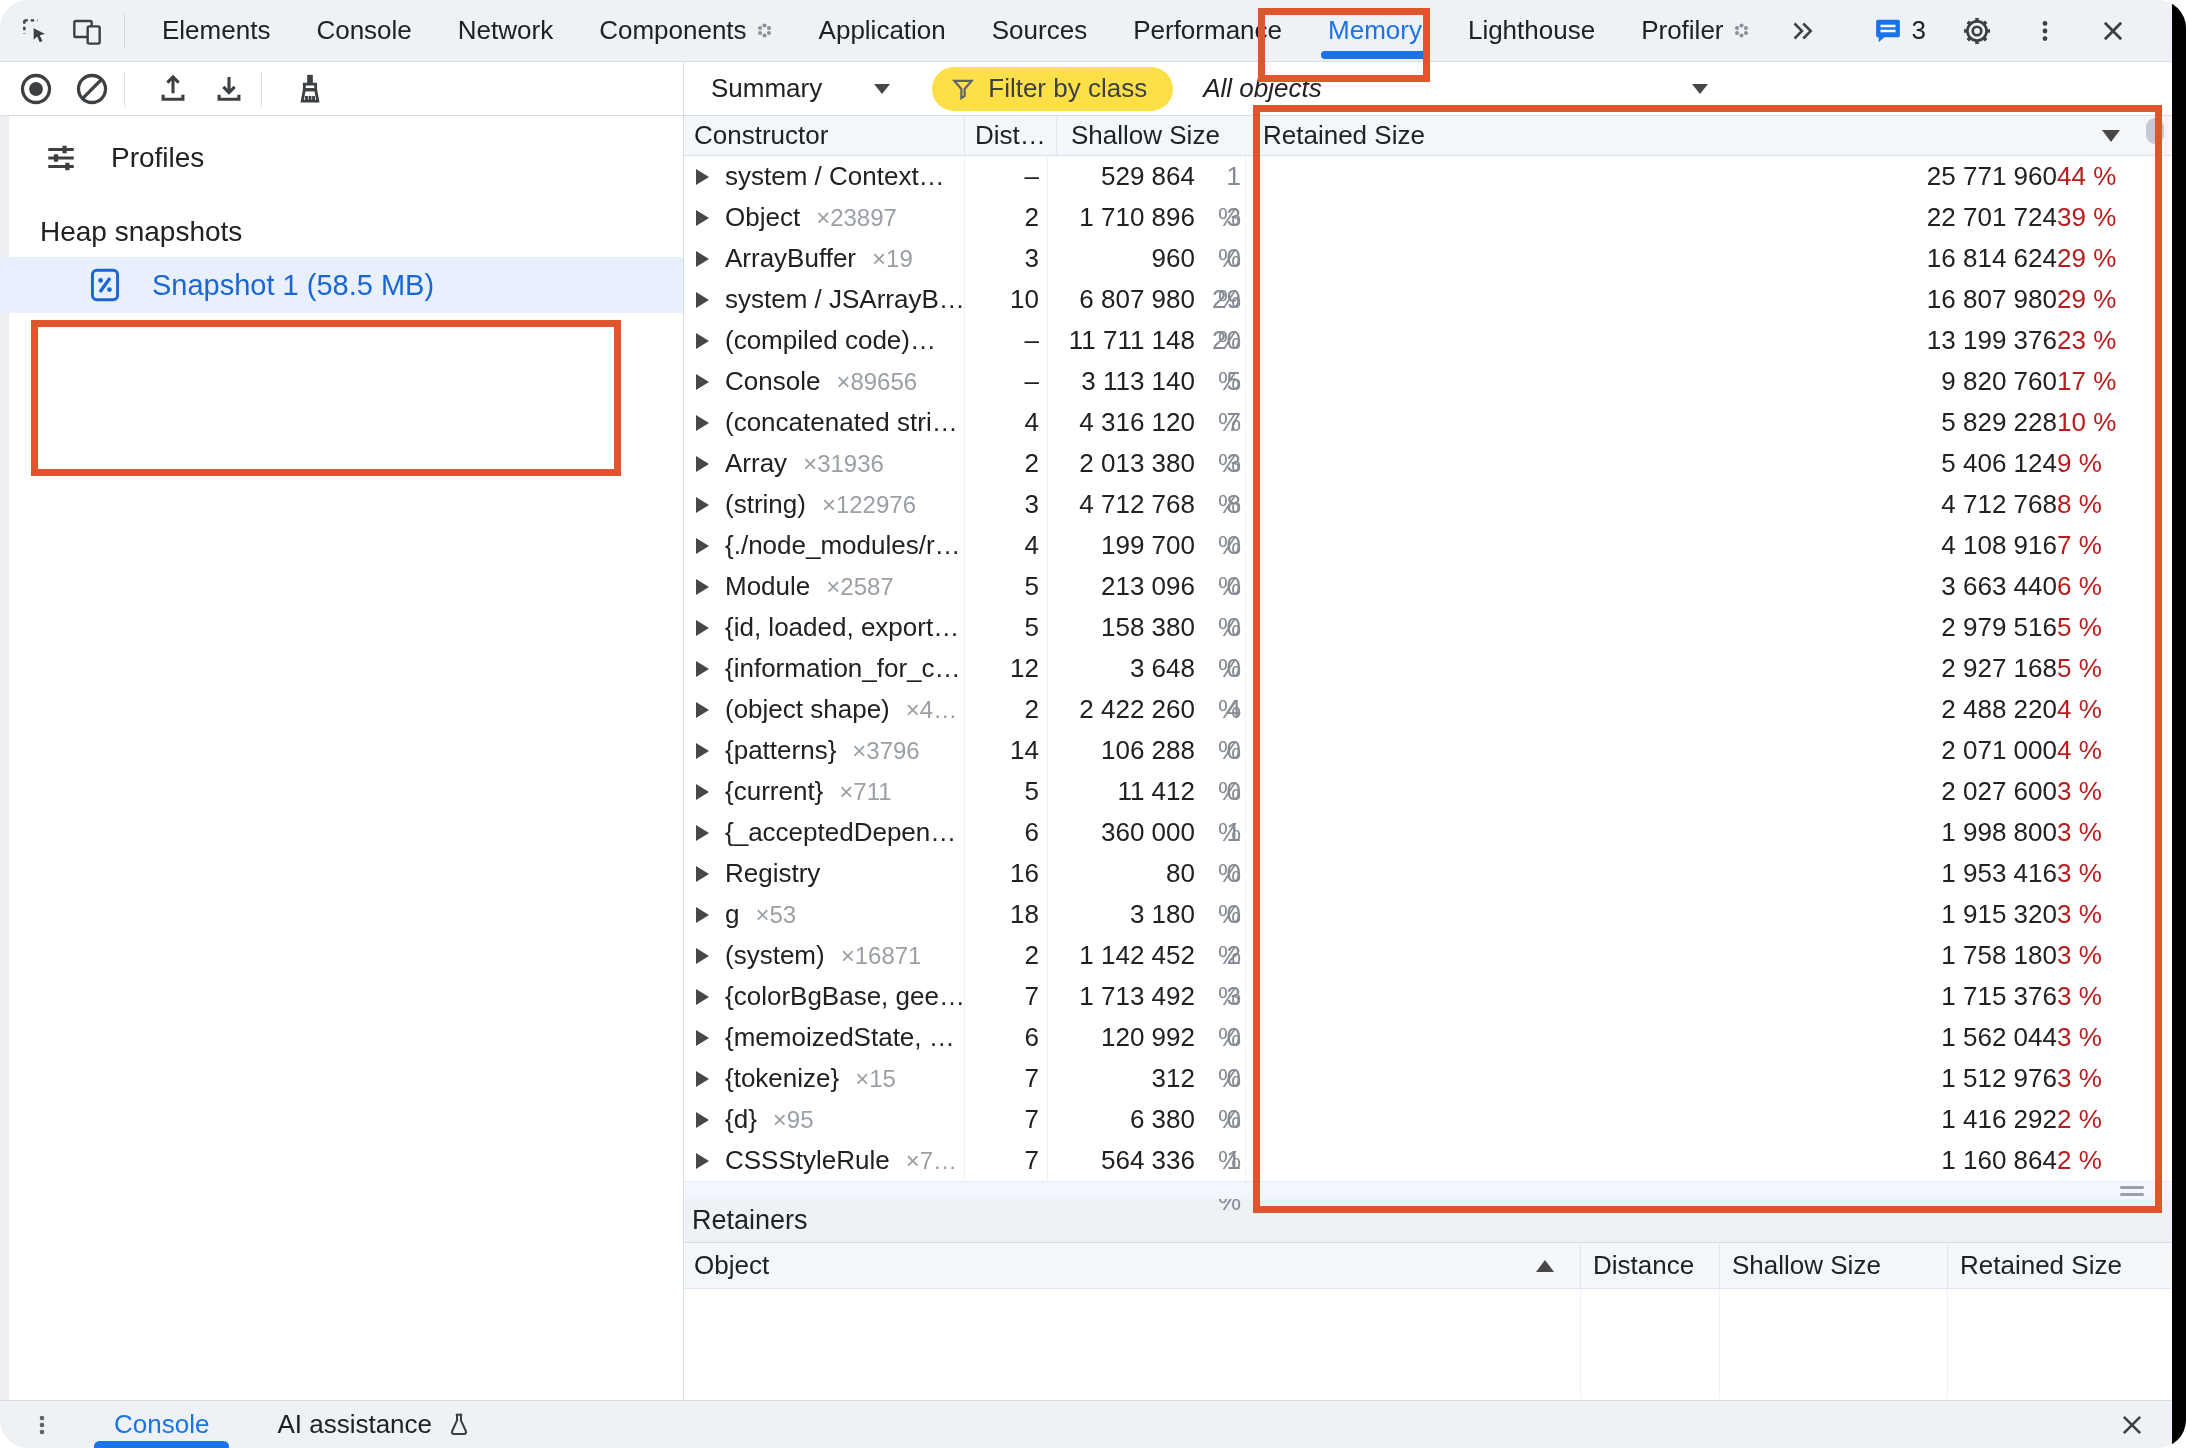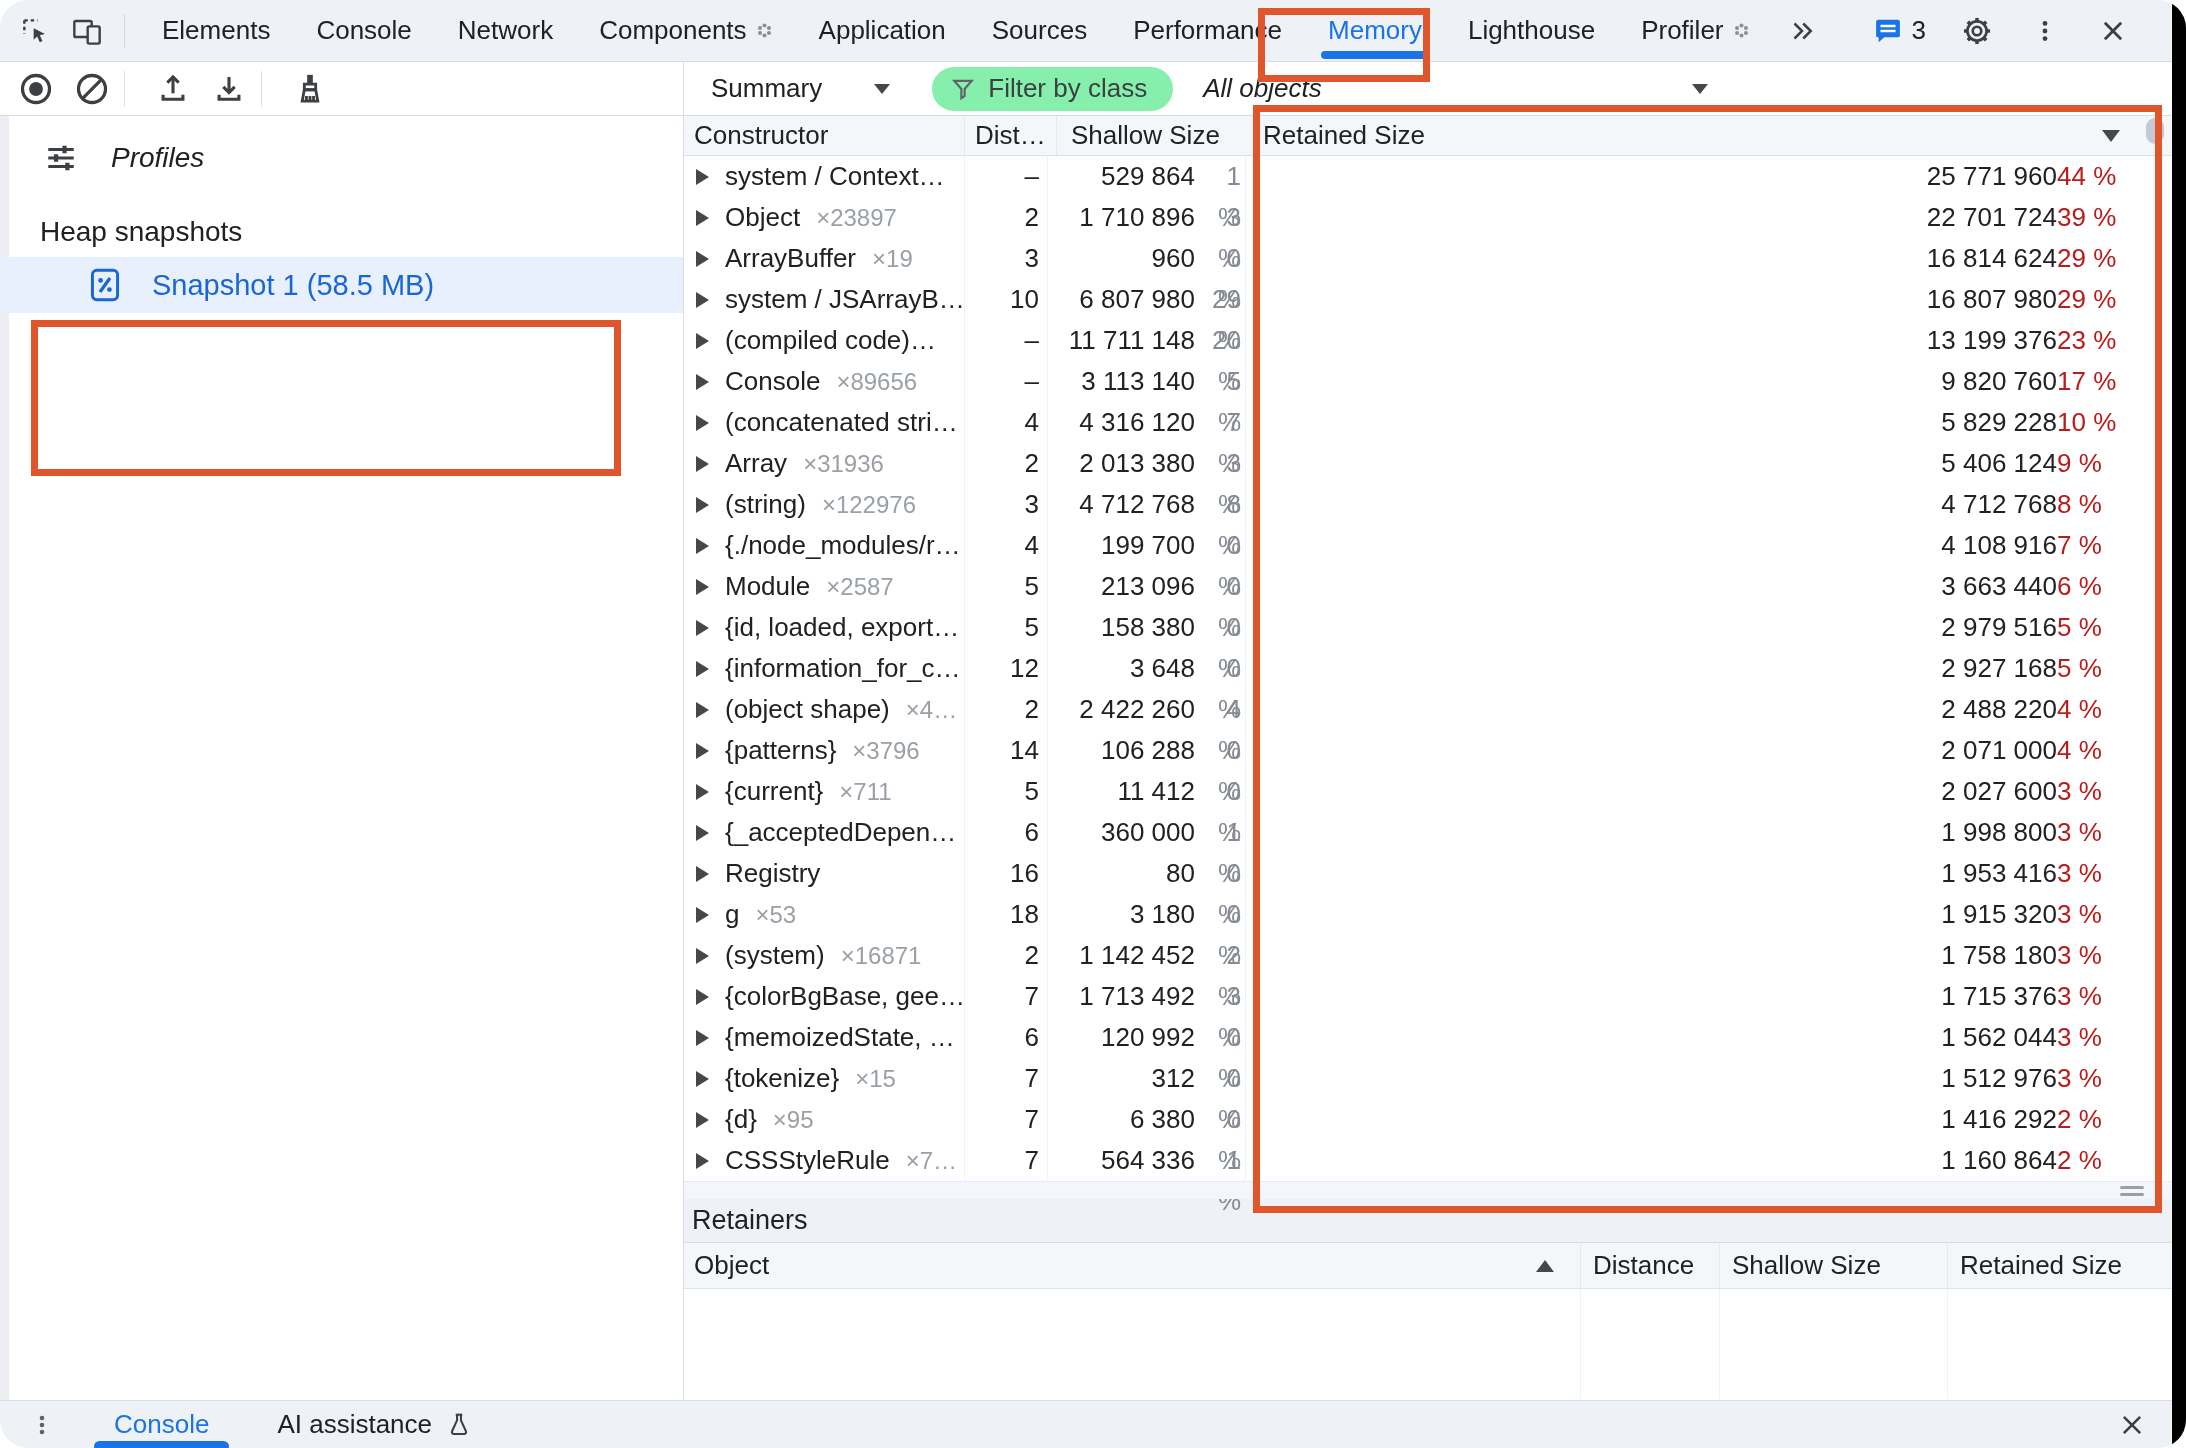--- a/index.html
+++ b/index.html
@@ -21,31 +21,31 @@
 
   
   .toolbar2{position:absolute;left:0;top:62px;width:2186px;height:54px;background:#fff;
             border-bottom:1px solid #d8dce5;box-sizing:border-box;display:flex;align-items:center;}
   .t2-left{width:683px;display:flex;align-items:center;flex:0 0 auto;}
   .t2-icon{width:40px;height:40px;display:flex;align-items:center;justify-content:center;margin-left:16px;}
   .t2-sep{width:1px;height:36px;background:#dde0e8;margin:0 12px;}
   .select{display:flex;align-items:center;font-size:26px;color:#202124;cursor:default;text-align:center;}
   .summary-select{margin-left:28px;}
   .caret{width:0;height:0;border-left:8px solid transparent;border-right:8px solid transparent;border-top:10px solid #474747;margin-left:52px;}
-  .filter-pill{display:flex;align-items:center;gap:12px;background:#86efac;border-radius:26px;height:44px;
+  .filter-pill{display:flex;align-items:center;gap:12px;background:#fde047;border-radius:26px;height:44px;
                padding:0 26px 0 18px;margin-left:42px;font-size:26px;color:#3c4043;}
   .objects-select{margin-left:30px;font-style:italic;}
   .objects-caret{margin-left:370px;}
 
   
   .sidebar{position:absolute;left:0;top:116px;width:683px;height:1284px;background:#fff;box-sizing:border-box;}
   .side-gutter{position:absolute;left:0;top:0;width:9px;height:100%;background:#eceef2;}
   .profiles-item{position:absolute;left:0;top:14px;height:56px;width:683px;display:flex;align-items:center;}
   .profiles-item .icon{margin-left:44px;}
-  .profiles-item .lbl{margin-left:33px;font-size:28px;font-style:italic;}
+  .profiles-item .lbl{margin-left:33px;font-size:28px;}
   .heap-title{position:absolute;left:40px;top:100px;font-size:28px;color:#202124;}
   .snap-row{position:absolute;left:0;top:141px;width:672px;height:56px;background:#e8f0fe;
             border-radius:0 28px 28px 0;display:flex;align-items:center;padding-left:45px;}
   .snap-row .icon{margin-left:45px;}
   .snap-row .lbl{margin-left:32px;font-size:29px;color:#1a66d2;}
   .vsplit{position:absolute;left:683px;top:62px;width:1px;height:1338px;background:#d8dce5;}
 
   
   .main{position:absolute;left:684px;top:116px;width:1488px;box-sizing:border-box;}
   .grid-head{display:flex;height:40px;align-items:center;background:#f4f7fa;border-bottom:1px solid #d8e2f0;

